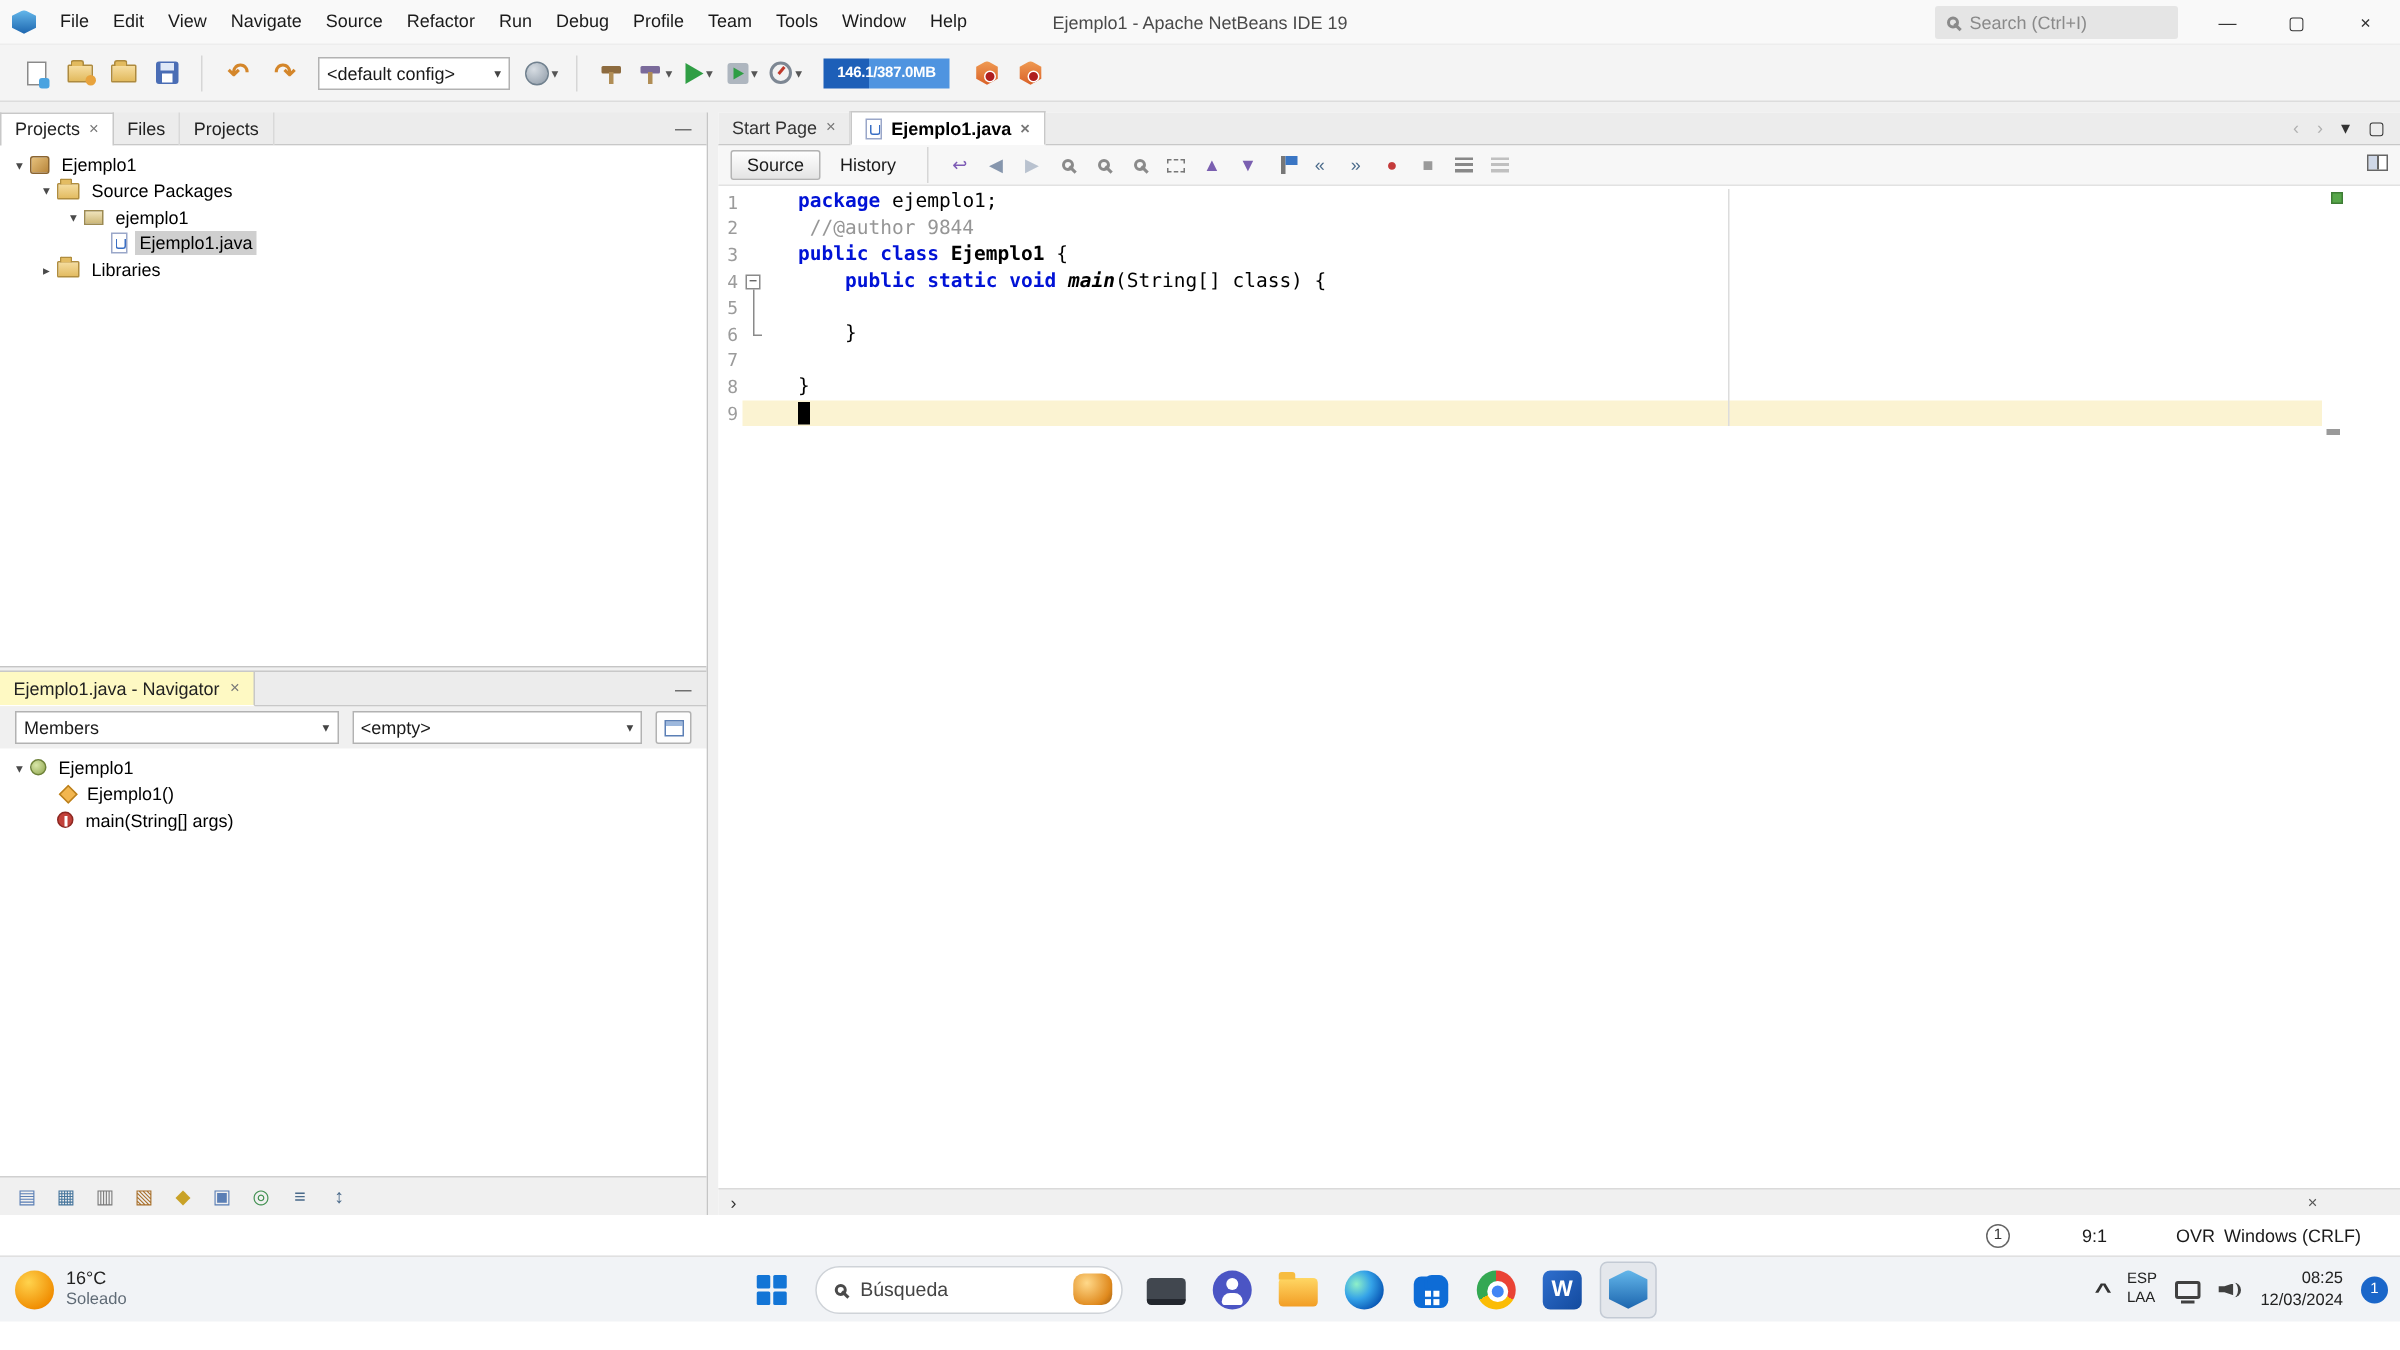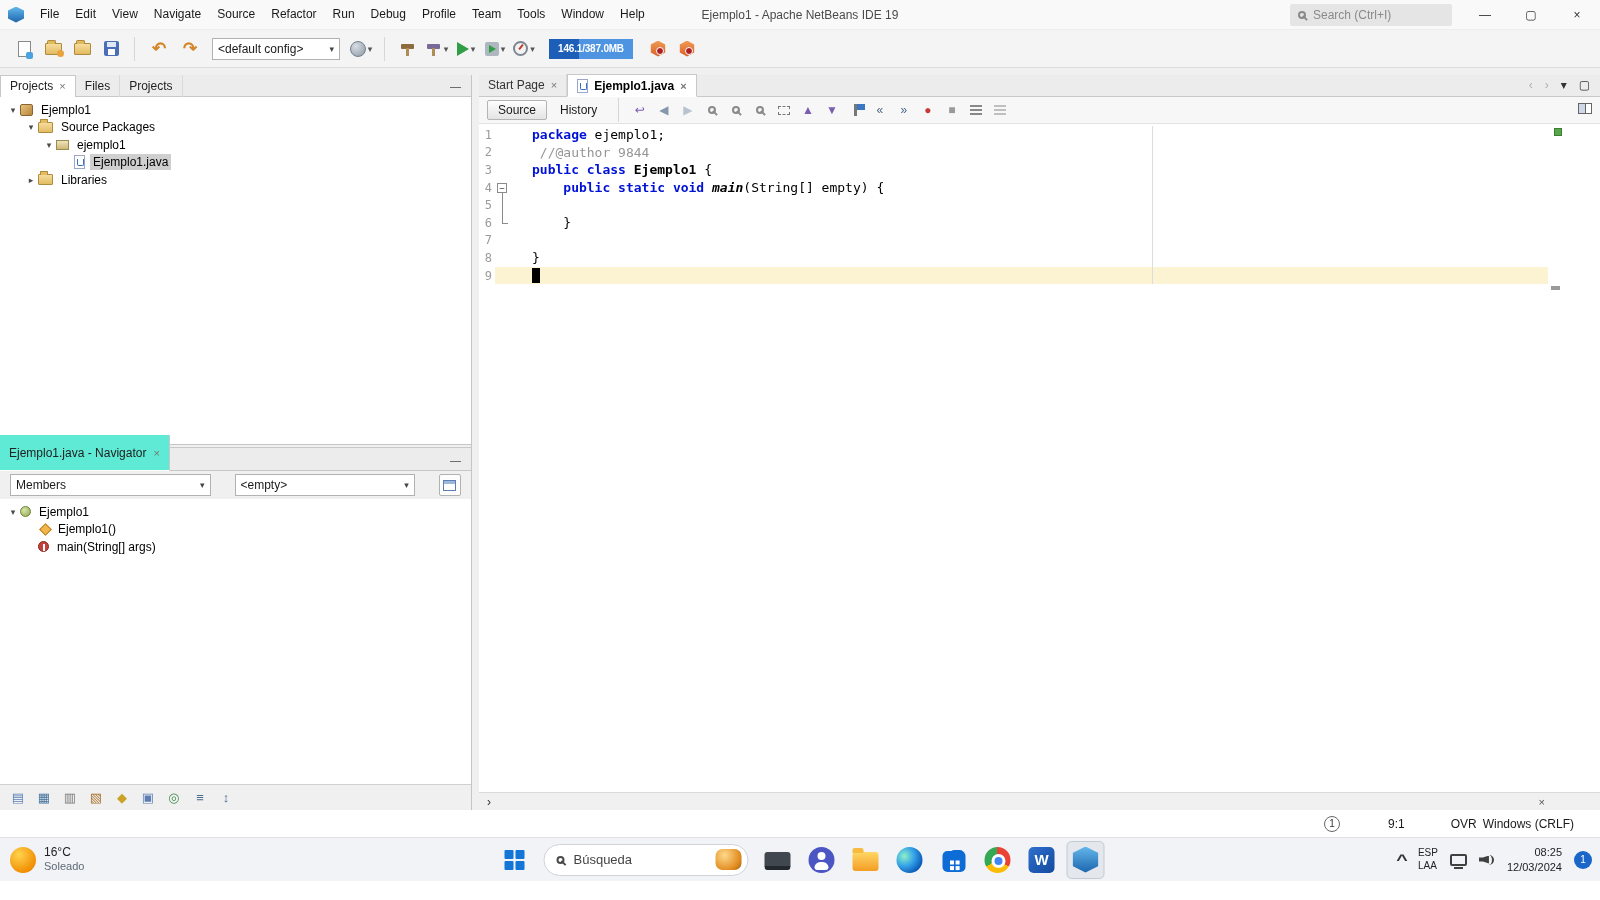--- a/index.html
+++ b/index.html
@@ -64,22 +64,22 @@
   .panel-min{margin-left:auto;margin-right:10px;color:#444;font-size:11px;line-height:20px}
 
   .proj-tree{height:348px;background:#fff;border-bottom:1px solid #c5c5c5;padding-top:4px;overflow:hidden}
   .trow{height:17.5px;display:flex;align-items:center;white-space:nowrap}
   .trow .arrow{width:14px;text-align:center;color:#4a4a4a;font-size:9px}
   .trow .ticn{margin-right:5px;flex:none}
   .tlabel{padding:1px 3px;color:#000}
   .trow.selected .tlabel{background:#cfcfcf}
 
   .nav-header{height:24px;margin-top:2px;background:#ececec;border-top:1px solid #c8c8c8;border-bottom:1px solid #c8c8c8;display:flex;align-items:flex-end}
-  .nav-tab{height:36px;display:flex;align-items:center;gap:7px;padding:0 9px;background:#5eead4;border-right:1px solid #c8c8c8;margin-bottom:-1px;border-bottom:1px solid #fff;color:#222}
-  .nav-filters{height:28px;background:#f0f0f0;display:flex;align-items:center;gap:24px;padding:0 10px}
+  .nav-tab{height:23px;display:flex;align-items:center;gap:7px;padding:0 9px;background:#fef9c3;border-right:1px solid #c8c8c8;margin-bottom:-1px;border-bottom:1px solid #fff;color:#222}
+  .nav-filters{height:28px;background:#f0f0f0;display:flex;align-items:center;gap:9px;padding:0 10px}
   .nav-filt-btn{width:24px;height:22px;border:1px solid #b2b2b2;background:#fdfdfd;display:flex;align-items:center;justify-content:center;border-radius:2px}
   .i-winicon{width:13px;height:11px;border:1px solid #5b7fb5;background:linear-gradient(#9db8dd 3px,#fff 3px)}
   .nav-tree{flex:1;background:#fff;padding-top:4px;overflow:hidden}
   .nav-toolbar{height:26px;background:#f0f0f0;border-top:1px solid #d0d0d0;display:flex;align-items:center;gap:6px;padding:0 8px}
   .nicon{width:20px;height:20px;display:flex;align-items:center;justify-content:center;font-size:13px}
 
   
   .ticn{display:inline-block}
   .i-project{width:13px;height:12px;background:linear-gradient(135deg,#e7c27d,#b8863c);border:1px solid #8a6430;border-radius:2px}
   .i-folder{width:15px;height:11px;background:linear-gradient(#f4dc9e,#e3bc62);border:1px solid #b08d3e;border-radius:1px;position:relative}
@@ -451,21 +451,21 @@
             <div class="code-line">
               <span class="ln">3</span>
               <span class="fold "></span>
               <span class="lt"><span class="tok-kw">public class</span><span class="tok-plain"> </span><span class="tok-type">Ejemplo1</span><span class="tok-plain"> {</span></span>
             </div>
             <div class="code-line">
               <span class="ln">4</span>
               <span class="fold start">
                 <span class="foldbox">−</span>
               </span>
-              <span class="lt"><span class="tok-plain">    </span><span class="tok-kw">public static void</span><span class="tok-plain"> </span><span class="tok-method">main</span><span class="tok-plain">(String[] empty) {</span></span>
+              <span class="lt"><span class="tok-plain">    </span><span class="tok-kw">public static void</span><span class="tok-plain"> </span><span class="tok-method">main</span><span class="tok-plain">(String[] class) {</span></span>
             </div>
             <div class="code-line">
               <span class="ln">5</span>
               <span class="fold mid"></span>
               <span class="lt"></span>
             </div>
             <div class="code-line">
               <span class="ln">6</span>
               <span class="fold end"></span>
               <span class="lt"><span class="tok-plain">    }</span></span>

